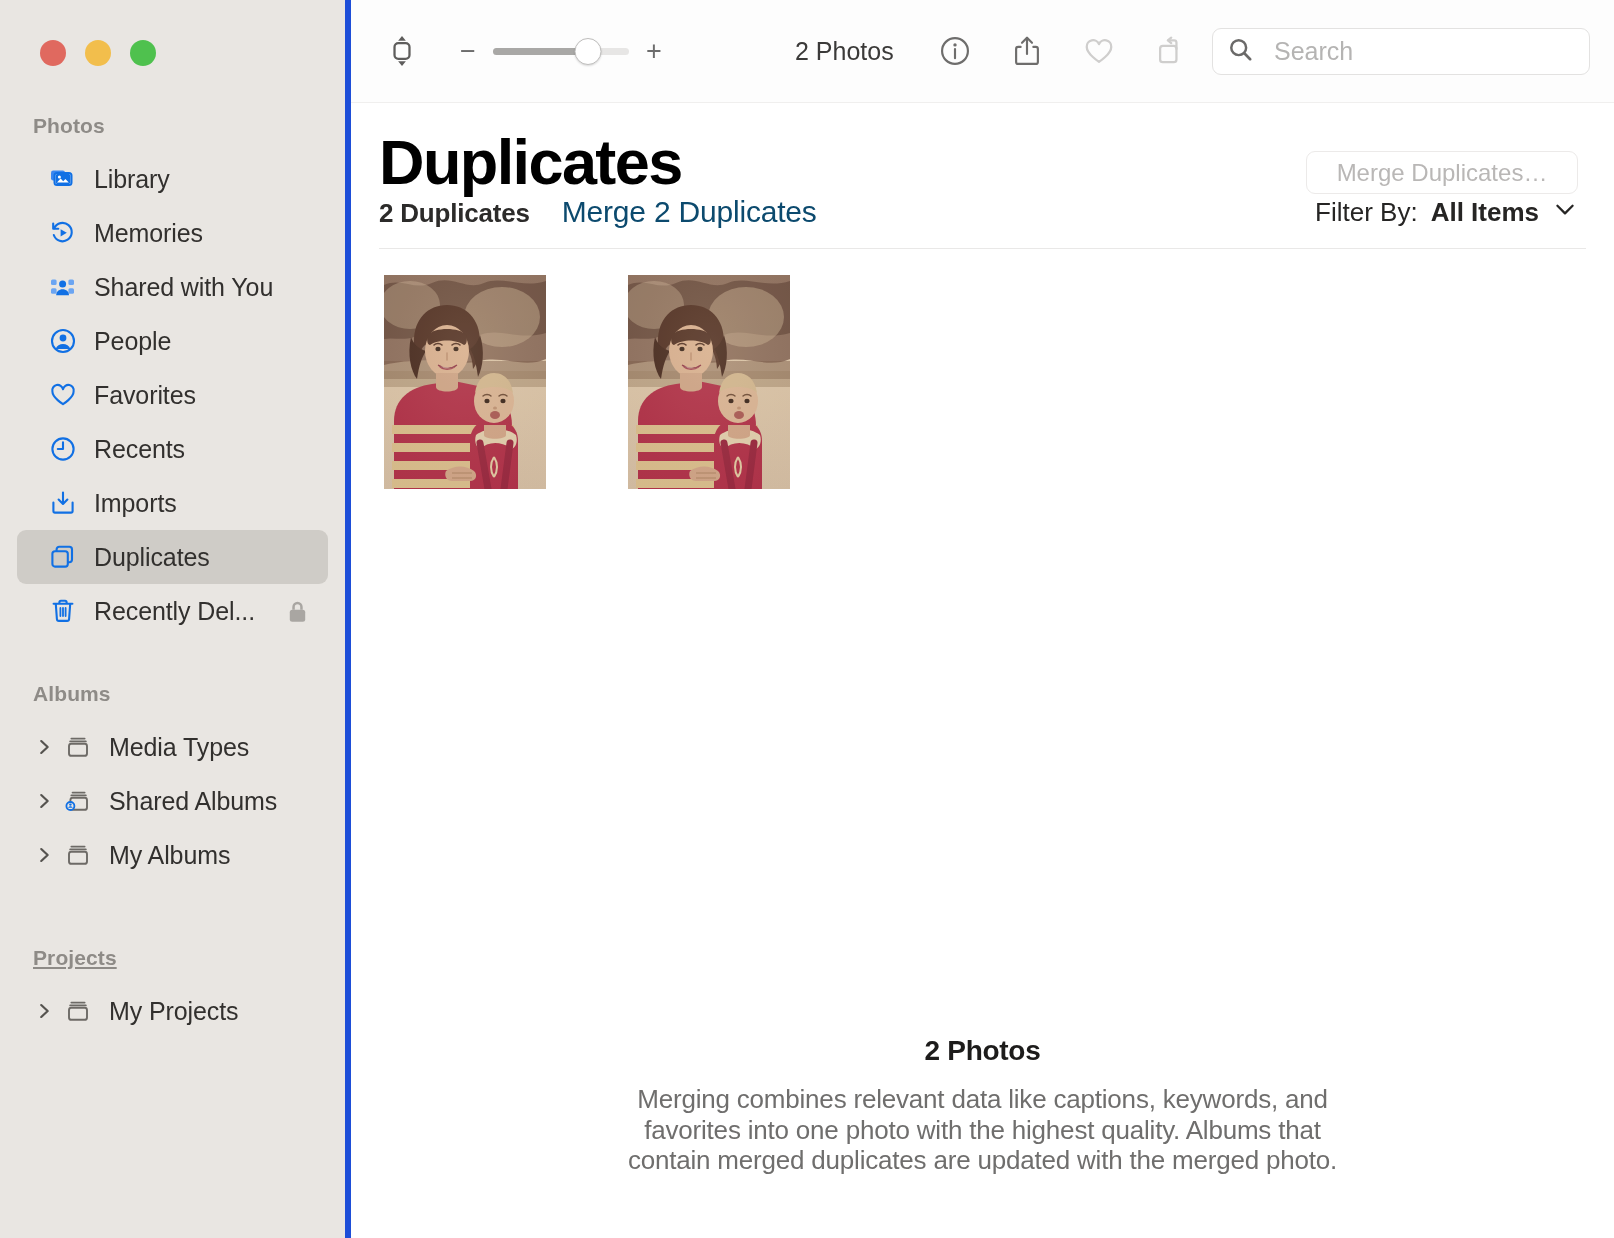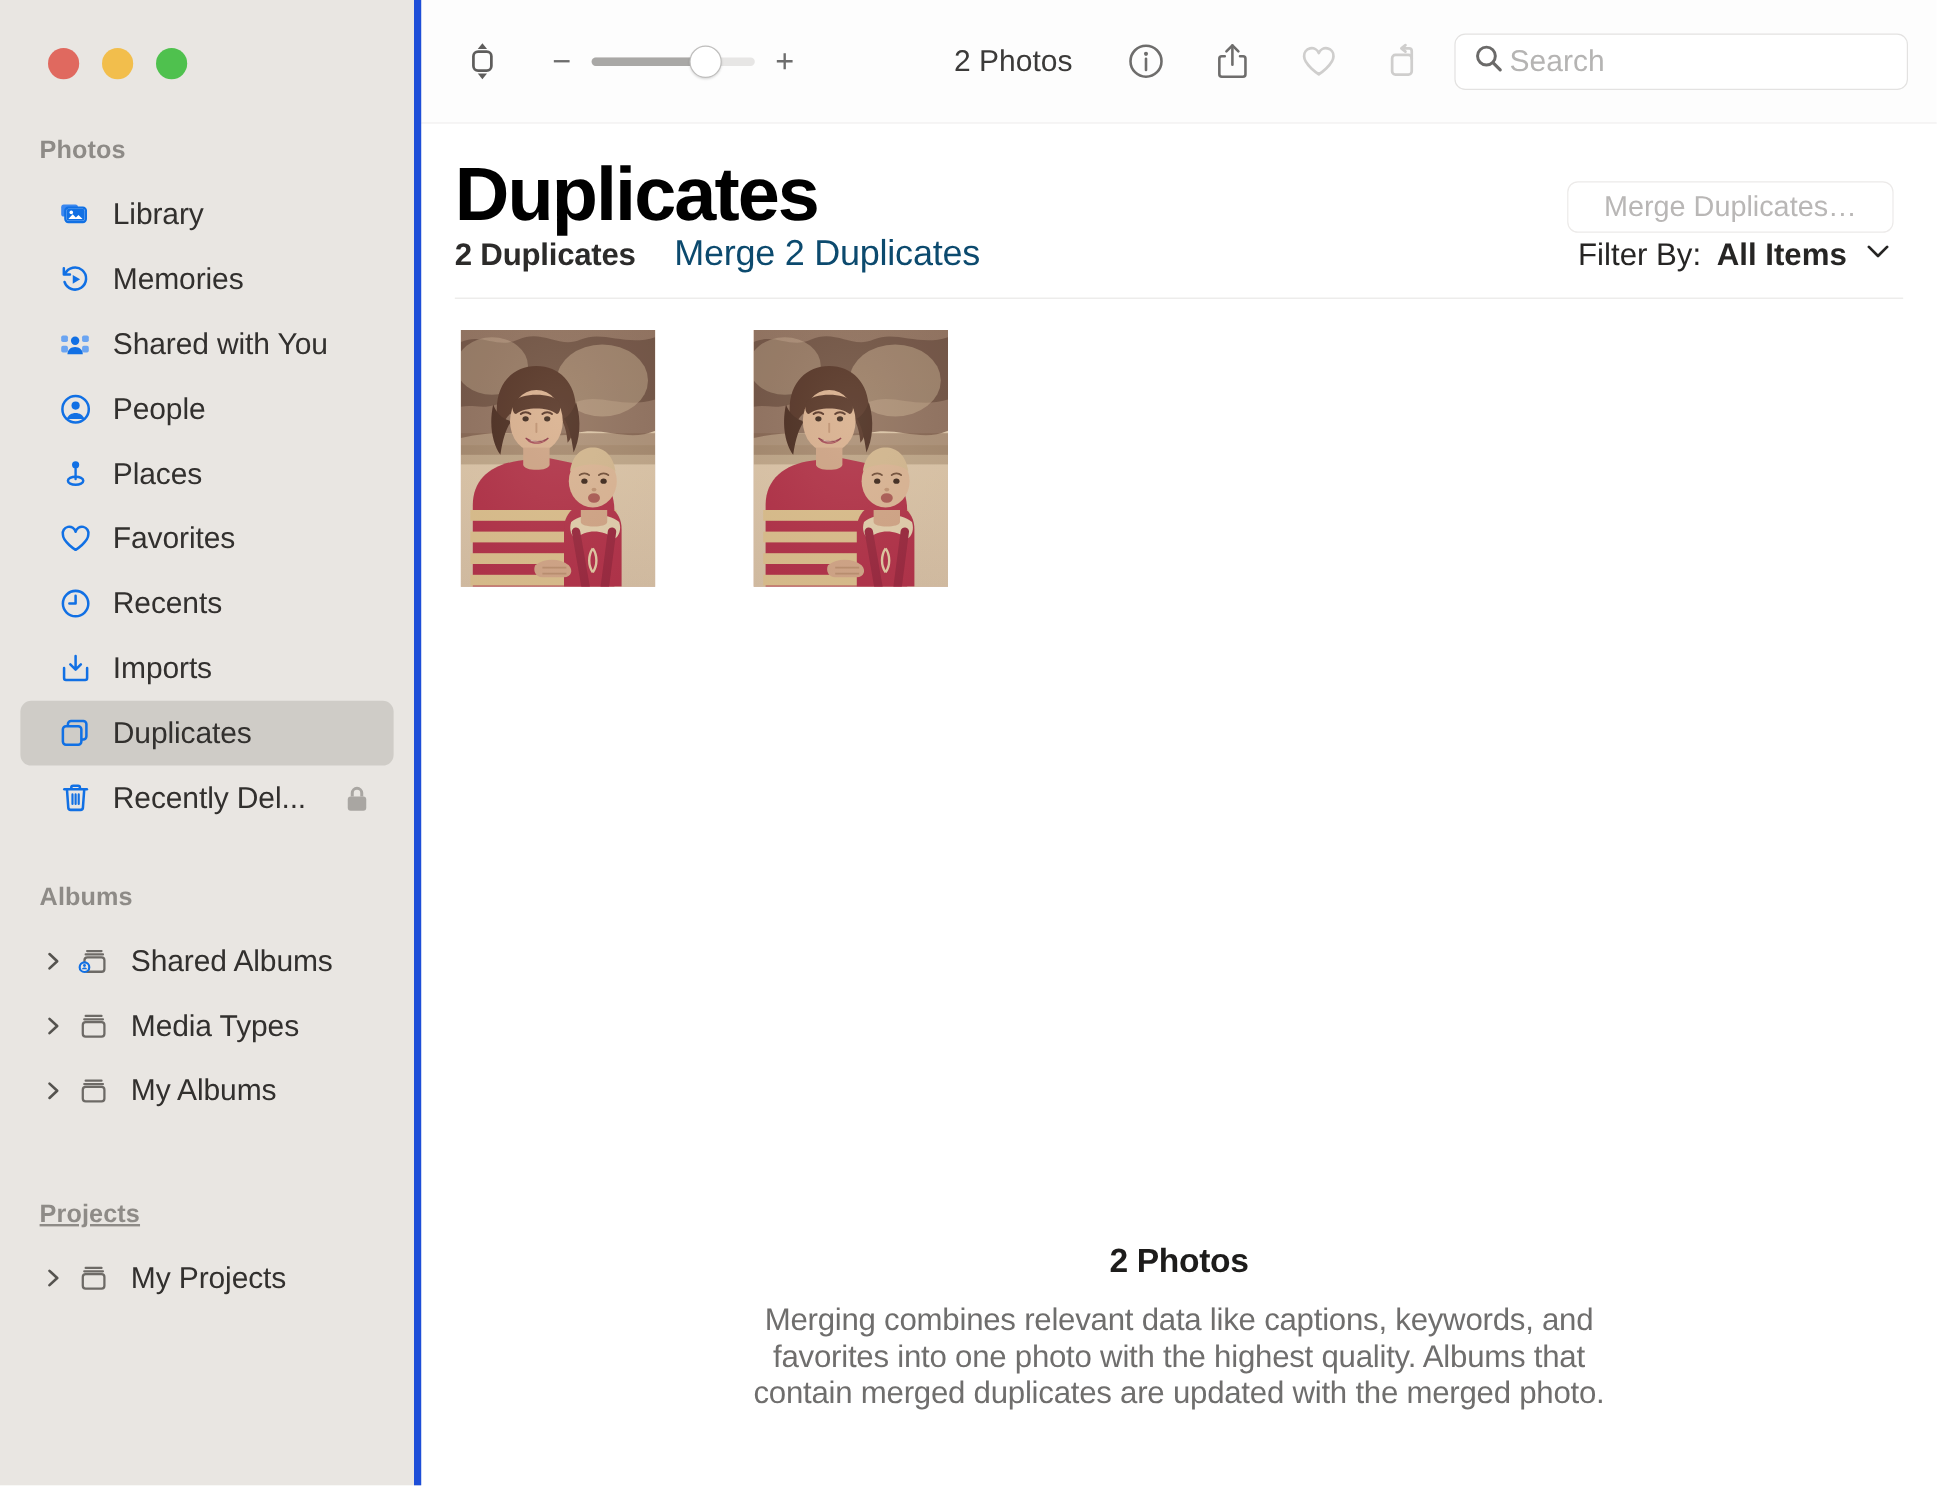--- a/index.html
+++ b/index.html
@@ -183,21 +183,21 @@
   .search-box {
     margin-left: auto;
     width: 378px;
     height: 47px;
     border: 1px solid #e3e2e1;
     border-radius: 9px;
     background: #ffffff;
     display: flex;
     align-items: center;
     padding: 0 14px;
-    gap: 4px;
+    gap: 20px;
   }
   .search-placeholder {
     font-size: 25px;
     color: #b5b4b3;
   }
 
   
   .content {
     flex: 1 1 auto;
     position: relative;
@@ -364,30 +364,20 @@
         <span class="glyph">
           <svg viewBox="0 0 30 30" width="30" height="30">
             <circle cx="15" cy="15" r="11" fill="none" stroke="#1170e4" stroke-width="2.1"></circle>
             <circle cx="15" cy="12" r="3.4" fill="#1170e4"></circle>
             <path d="M7.6 23.1c1.2-3.3 4.1-5 7.4-5s6.2 1.7 7.4 5z" fill="#1170e4"></path>
           </svg>
         </span>
         <span class="label">People</span>
       </div>
 
-      <div class="nav-item">
-        <span class="glyph">
-          <svg viewBox="0 0 30 30" width="30" height="30">
-            <circle cx="15" cy="7.3" r="3" fill="#1170e4"></circle>
-            <path d="M15 10.6v8.6" stroke="#1170e4" stroke-width="2" stroke-linecap="round"></path>
-            <ellipse cx="15" cy="20.6" rx="6.4" ry="3.4" fill="none" stroke="#1170e4" stroke-width="2.1"></ellipse>
-          </svg>
-        </span>
-        <span class="label">Places</span>
-      </div>
 
       <div class="nav-item">
         <span class="glyph">
           <svg viewBox="0 0 30 30" width="30" height="30">
             <path d="M15 24.2S4.4 17.6 4.4 11.5A5.4 5.4 0 0 1 15 9.2a5.4 5.4 0 0 1 10.6 2.3C25.6 17.6 15 24.2 15 24.2z" fill="none" stroke="#1170e4" stroke-width="2.1" stroke-linejoin="round"></path>
           </svg>
         </span>
         <span class="label">Favorites</span>
       </div>
 
@@ -445,43 +435,43 @@
     <nav class="nav-list">
 
       <div class="nav-item album-row">
         <span class="album-chevron">
           <svg viewBox="0 0 24 24" width="22" height="22">
             <path d="M9 5.5L16 12l-7 6.5" fill="none" stroke="#55534f" stroke-width="2.4" stroke-linecap="round" stroke-linejoin="round"></path>
           </svg>
         </span>
         <span class="album-icon">
           <svg viewBox="0 0 30 30" width="30" height="30">
+            <path d="M8.4 6.6h13.2M7.2 9.4h15.6" stroke="#6d6a66" stroke-width="1.9" stroke-linecap="round"></path>
+            <rect x="6" y="11.8" width="18" height="12" rx="2.4" fill="none" stroke="#6d6a66" stroke-width="1.9"></rect>
+          </svg>
+        </span>
+        <span class="label">Media Types</span>
+      </div>
+
+      <div class="nav-item album-row">
+        <span class="album-chevron">
+          <svg viewBox="0 0 24 24" width="22" height="22">
+            <path d="M9 5.5L16 12l-7 6.5" fill="none" stroke="#55534f" stroke-width="2.4" stroke-linecap="round" stroke-linejoin="round"></path>
+          </svg>
+        </span>
+        <span class="album-icon">
+          <svg viewBox="0 0 30 30" width="30" height="30">
             <path d="M9.6 6.6h12M8.4 9.4h14.4" stroke="#6d6a66" stroke-width="1.9" stroke-linecap="round"></path>
             <rect x="7.4" y="11.8" width="16.6" height="12" rx="2.4" fill="none" stroke="#6d6a66" stroke-width="1.9"></rect>
             <circle cx="7.4" cy="20" r="4" fill="#e9e6e2" stroke="#1170e4" stroke-width="1.8"></circle>
             <circle cx="7.4" cy="18.6" r="1.2" fill="#1170e4"></circle>
             <path d="M5 21.8c.5-1.1 1.4-1.6 2.4-1.6s1.9.5 2.4 1.6z" fill="#1170e4"></path>
           </svg>
         </span>
         <span class="label">Shared Albums</span>
-      </div>
-
-      <div class="nav-item album-row">
-        <span class="album-chevron">
-          <svg viewBox="0 0 24 24" width="22" height="22">
-            <path d="M9 5.5L16 12l-7 6.5" fill="none" stroke="#55534f" stroke-width="2.4" stroke-linecap="round" stroke-linejoin="round"></path>
-          </svg>
-        </span>
-        <span class="album-icon">
-          <svg viewBox="0 0 30 30" width="30" height="30">
-            <path d="M8.4 6.6h13.2M7.2 9.4h15.6" stroke="#6d6a66" stroke-width="1.9" stroke-linecap="round"></path>
-            <rect x="6" y="11.8" width="18" height="12" rx="2.4" fill="none" stroke="#6d6a66" stroke-width="1.9"></rect>
-          </svg>
-        </span>
-        <span class="label">Media Types</span>
       </div>
 
       <div class="nav-item album-row">
         <span class="album-chevron">
           <svg viewBox="0 0 24 24" width="22" height="22">
             <path d="M9 5.5L16 12l-7 6.5" fill="none" stroke="#55534f" stroke-width="2.4" stroke-linecap="round" stroke-linejoin="round"></path>
           </svg>
         </span>
         <span class="album-icon">
           <svg viewBox="0 0 30 30" width="30" height="30">

